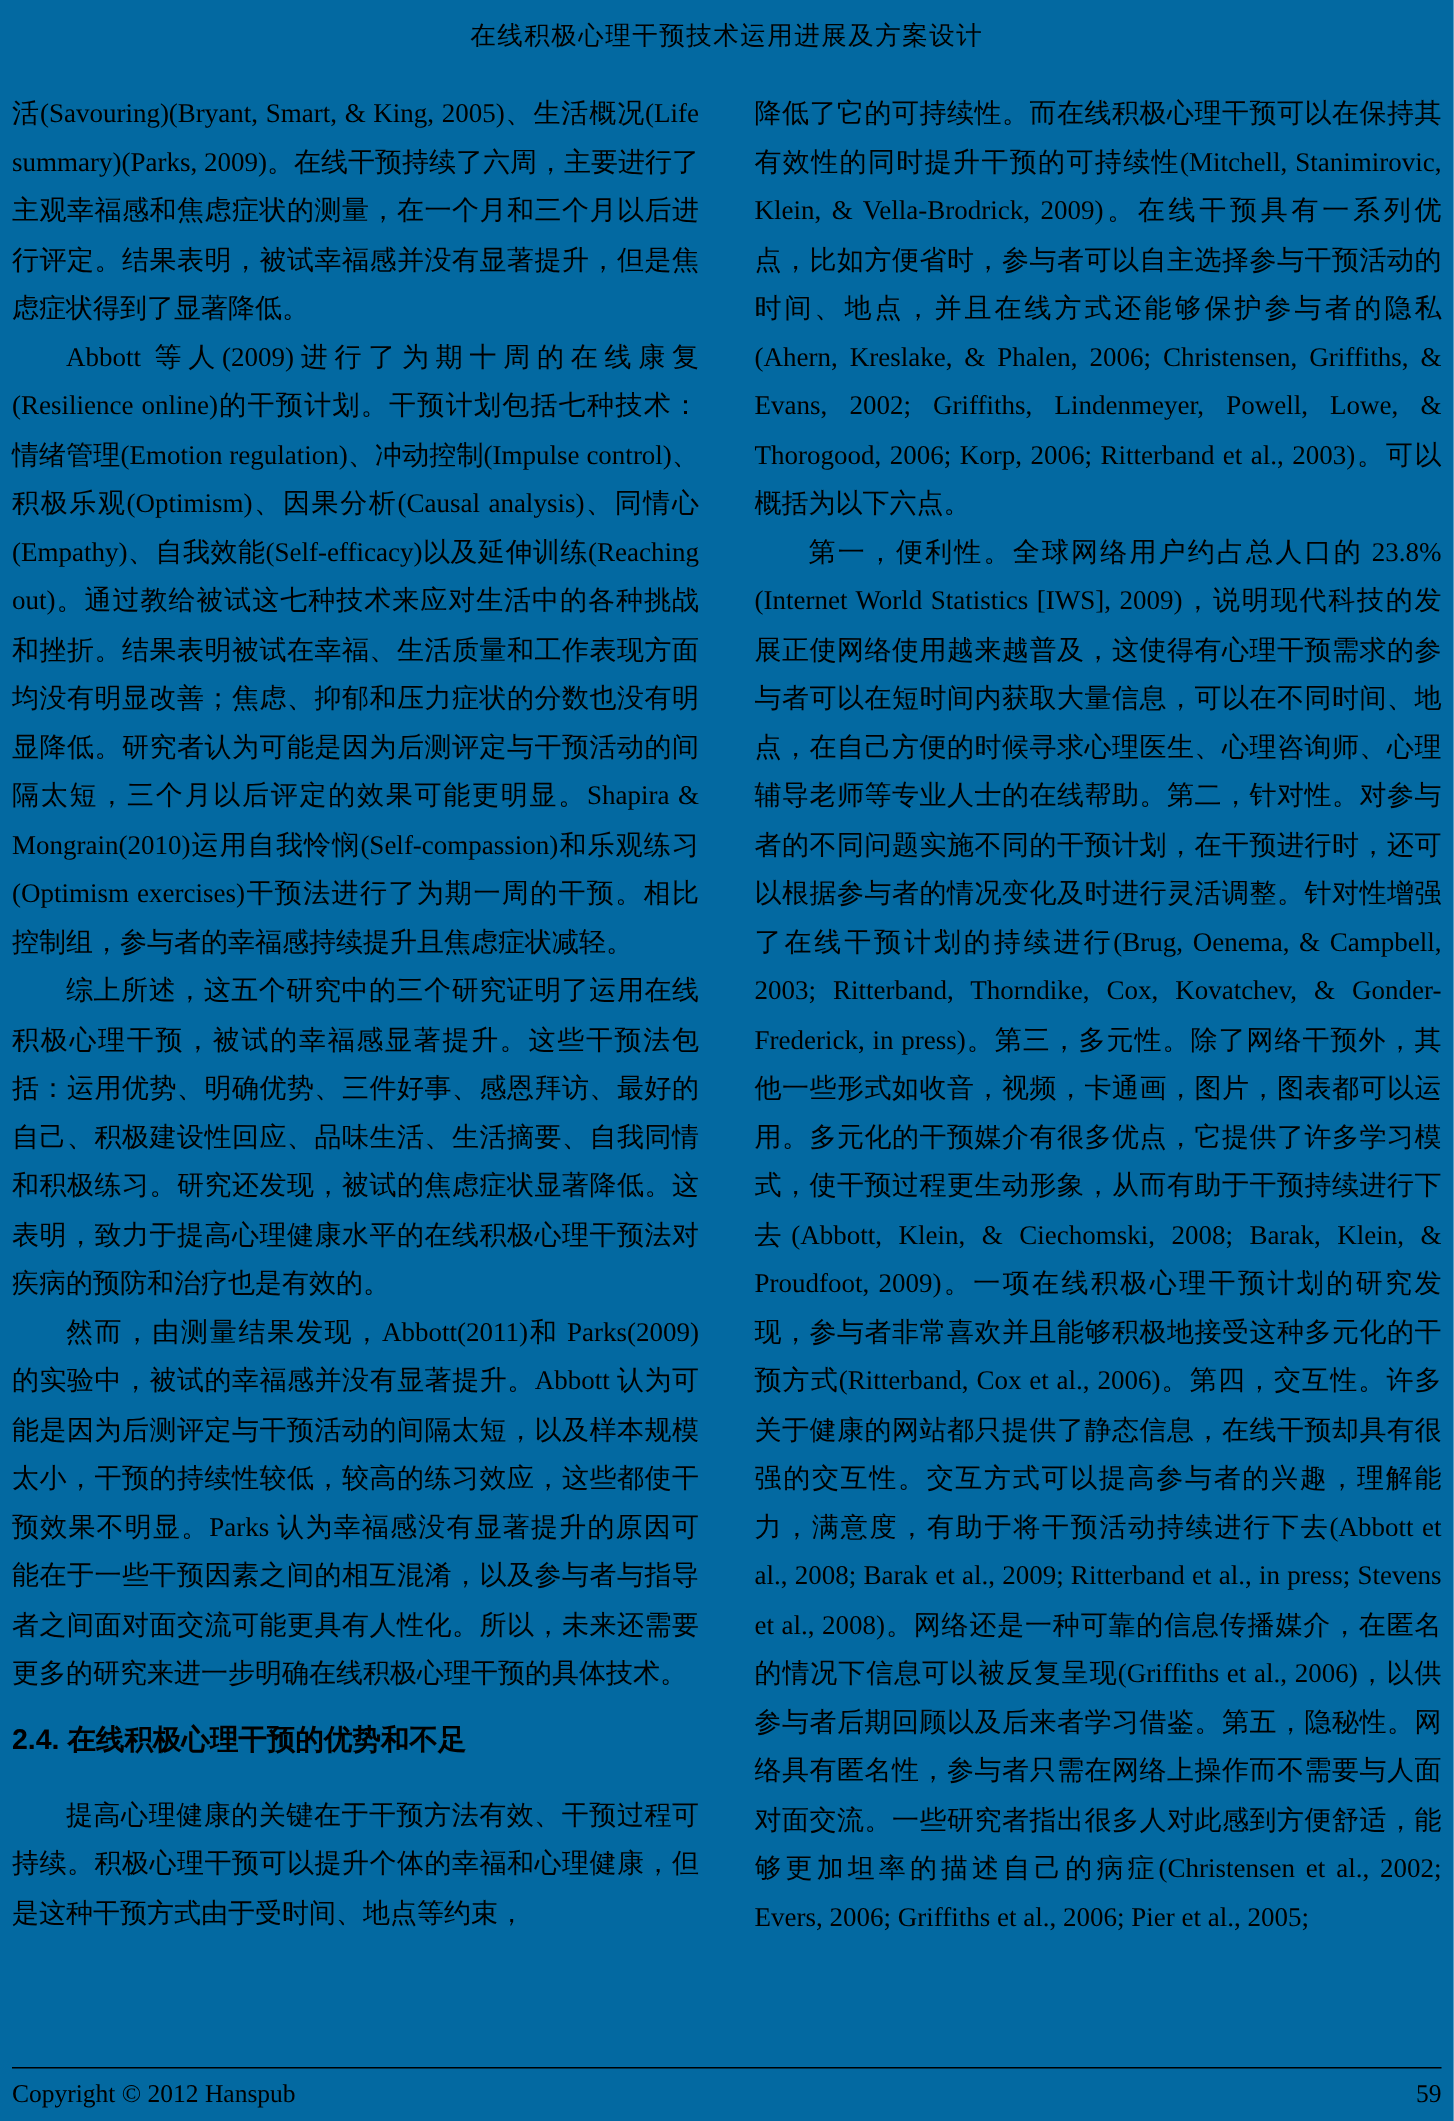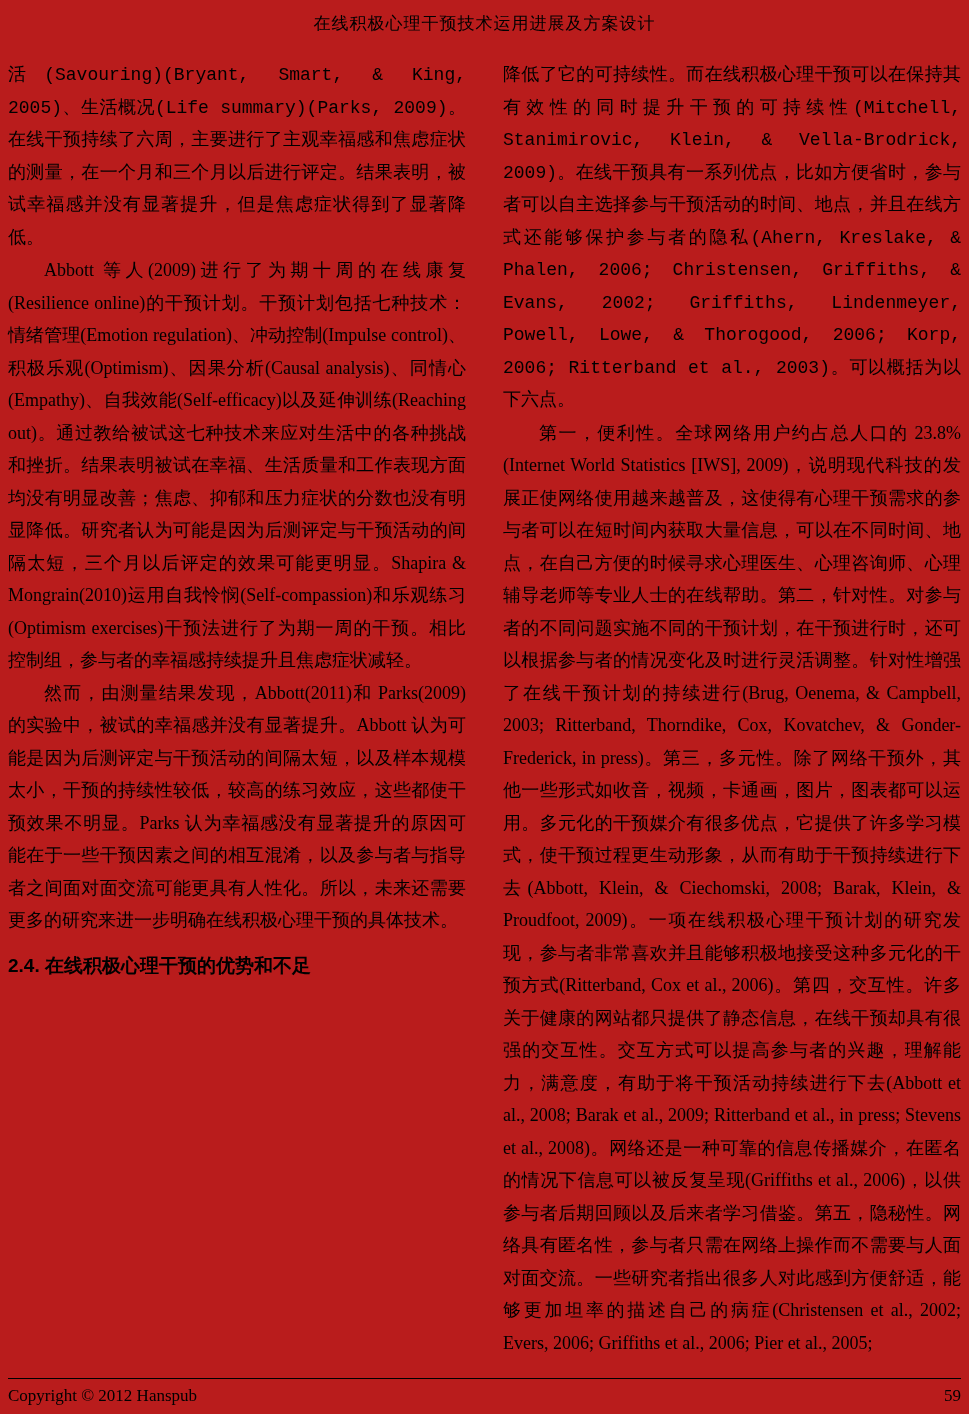--- a/index.html
+++ b/index.html
@@ -11,21 +11,21 @@
     font-family: "Liberation Serif", "DejaVu Serif", serif;
     color: #000000;
     overflow: hidden;
   }
   .page {
     position: relative;
     width: 969px;
     height: 1414px;
     padding: 10px 8px 0 8px;
     overflow: hidden;
-    background: #b91c1c;
+    background: #0369a1;
   }
   .header-title {
     text-align: center;
     font-size: 17px;
     letter-spacing: 1px;
     margin-top: 2px;
   }
   .columns {
     display: flex;
     gap: 37px;
@@ -36,21 +36,20 @@
     font-size: 18px;
     line-height: 32.5px;
     text-align: justify;
   }
   .para {
     text-indent: 2em;
     margin: 0;
   }
   .para.noindent {
     text-indent: 0;
-    font-family: Liberation Mono, monospace;
   }
   .section-heading {
     font-family: "Liberation Sans", "DejaVu Sans", sans-serif;
     font-size: 19px;
     font-weight: bold;
     margin: 16px 0 20px 0;
     text-align: left;
     line-height: 26px;
   }
   .footer {
@@ -78,22 +77,24 @@
 
   <div class="header">
     <div class="header-title">在线积极心理干预技术运用进展及方案设计</div>
   </div>
 
   <div class="columns">
 
     <div class="column">
       <p class="para noindent">活(Savouring)(Bryant, Smart, &amp; King, 2005)、生活概况(Life summary)(Parks, 2009)。在线干预持续了六周，主要进行了主观幸福感和焦虑症状的测量，在一个月和三个月以后进行评定。结果表明，被试幸福感并没有显著提升，但是焦虑症状得到了显著降低。</p>
       <p class="para">Abbott 等人(2009)进行了为期十周的在线康复(Resilience online)的干预计划。干预计划包括七种技术：情绪管理(Emotion regulation)、冲动控制(Impulse control)、积极乐观(Optimism)、因果分析(Causal analysis)、同情心(Empathy)、自我效能(Self-efficacy)以及延伸训练(Reaching out)。通过教给被试这七种技术来应对生活中的各种挑战和挫折。结果表明被试在幸福、生活质量和工作表现方面均没有明显改善；焦虑、抑郁和压力症状的分数也没有明显降低。研究者认为可能是因为后测评定与干预活动的间隔太短，三个月以后评定的效果可能更明显。Shapira &amp; Mongrain(2010)运用自我怜悯(Self-compassion)和乐观练习(Optimism exercises)干预法进行了为期一周的干预。相比控制组，参与者的幸福感持续提升且焦虑症状减轻。</p>
+      <p class="para">综上所述，这五个研究中的三个研究证明了运用在线积极心理干预，被试的幸福感显著提升。这些干预法包括：运用优势、明确优势、三件好事、感恩拜访、最好的自己、积极建设性回应、品味生活、生活摘要、自我同情和积极练习。研究还发现，被试的焦虑症状显著降低。这表明，致力于提高心理健康水平的在线积极心理干预法对疾病的预防和治疗也是有效的。</p>
       <p class="para">然而，由测量结果发现，Abbott(2011)和 Parks(2009)的实验中，被试的幸福感并没有显著提升。Abbott 认为可能是因为后测评定与干预活动的间隔太短，以及样本规模太小，干预的持续性较低，较高的练习效应，这些都使干预效果不明显。Parks 认为幸福感没有显著提升的原因可能在于一些干预因素之间的相互混淆，以及参与者与指导者之间面对面交流可能更具有人性化。所以，未来还需要更多的研究来进一步明确在线积极心理干预的具体技术。</p>
       <h2 class="section-heading">2.4. 在线积极心理干预的优势和不足</h2>
+      <p class="para">提高心理健康的关键在于干预方法有效、干预过程可持续。积极心理干预可以提升个体的幸福和心理健康，但是这种干预方式由于受时间、地点等约束，</p>
     </div>
 
     <div class="column">
       <p class="para noindent">降低了它的可持续性。而在线积极心理干预可以在保持其有效性的同时提升干预的可持续性(Mitchell, Stanimirovic, Klein, &amp; Vella-Brodrick, 2009)。在线干预具有一系列优点，比如方便省时，参与者可以自主选择参与干预活动的时间、地点，并且在线方式还能够保护参与者的隐私(Ahern, Kreslake, &amp; Phalen, 2006; Christensen, Griffiths, &amp; Evans, 2002; Griffiths, Lindenmeyer, Powell, Lowe, &amp; Thorogood, 2006; Korp, 2006; Ritterband et al., 2003)。可以概括为以下六点。</p>
       <p class="para">第一，便利性。全球网络用户约占总人口的 23.8%(Internet World Statistics [IWS], 2009)，说明现代科技的发展正使网络使用越来越普及，这使得有心理干预需求的参与者可以在短时间内获取大量信息，可以在不同时间、地点，在自己方便的时候寻求心理医生、心理咨询师、心理辅导老师等专业人士的在线帮助。第二，针对性。对参与者的不同问题实施不同的干预计划，在干预进行时，还可以根据参与者的情况变化及时进行灵活调整。针对性增强了在线干预计划的持续进行(Brug, Oenema, &amp; Campbell, 2003; Ritterband, Thorndike, Cox, Kovatchev, &amp; Gonder-Frederick, in press)。第三，多元性。除了网络干预外，其他一些形式如收音，视频，卡通画，图片，图表都可以运用。多元化的干预媒介有很多优点，它提供了许多学习模式，使干预过程更生动形象，从而有助于干预持续进行下去(Abbott, Klein, &amp; Ciechomski, 2008; Barak, Klein, &amp; Proudfoot, 2009)。一项在线积极心理干预计划的研究发现，参与者非常喜欢并且能够积极地接受这种多元化的干预方式(Ritterband, Cox et al., 2006)。第四，交互性。许多关于健康的网站都只提供了静态信息，在线干预却具有很强的交互性。交互方式可以提高参与者的兴趣，理解能力，满意度，有助于将干预活动持续进行下去(Abbott et al., 2008; Barak et al., 2009; Ritterband et al., in press; Stevens et al., 2008)。网络还是一种可靠的信息传播媒介，在匿名的情况下信息可以被反复呈现(Griffiths et al., 2006)，以供参与者后期回顾以及后来者学习借鉴。第五，隐秘性。网络具有匿名性，参与者只需在网络上操作而不需要与人面对面交流。一些研究者指出很多人对此感到方便舒适，能够更加坦率的描述自己的病症(Christensen et al., 2002; Evers, 2006; Griffiths et al., 2006; Pier et al., 2005;</p>
     </div>
 
   </div>
 
   <div class="footer">

